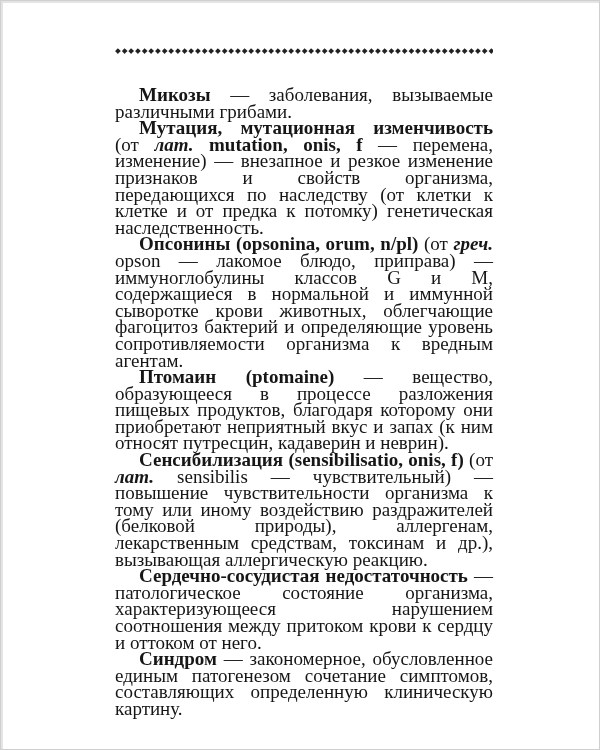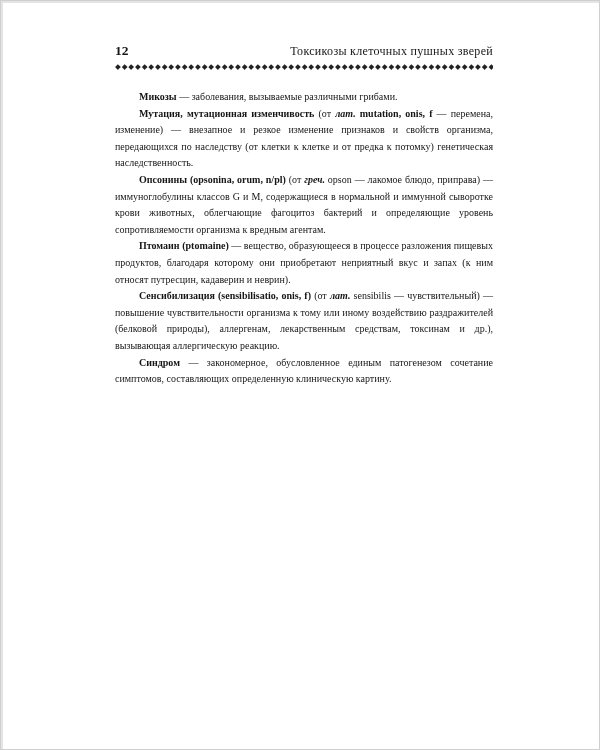--- a/index.html
+++ b/index.html
@@ -15,40 +15,37 @@
     display:flex;justify-content:space-between;align-items:baseline;
   }
   .page-number{font-weight:bold;font-size:13.5px;}
   .running-title{font-size:12px;letter-spacing:.3px;}
   .ornament{
     margin-top:3px;height:10px;line-height:10px;
     font-size:7.5px;letter-spacing:.9px;color:#222;
     overflow:hidden;white-space:nowrap;text-align:center;
   }
   .body-text{
-    margin-top:17px;font-size:10px;line-height:16.6px;
+    margin-top:31px;font-size:19px;line-height:16.6px;
     text-align:justify;
   }
   p.entry{margin:0;text-indent:24px;}
   .seg-b{font-weight:bold;}
   .seg-i{font-style:italic;font-weight:bold;}
   .seg-n{font-weight:normal;font-style:normal;}
 </style>
 </head>
 <body>
 
 <div class="page">
   <div class="content">
-    <div class="header-row">
-      <span class="page-number">12</span>
-      <span class="running-title">Токсикозы клеточных пушных зверей</span>
-    </div>
     <div class="ornament">◆◆◆◆◆◆◆◆◆◆◆◆◆◆◆◆◆◆◆◆◆◆◆◆◆◆◆◆◆◆◆◆◆◆◆◆◆◆◆◆◆◆◆◆◆◆◆◆◆◆◆◆◆◆◆◆◆◆◆◆◆◆◆◆◆◆◆◆◆◆◆◆◆◆◆◆◆◆◆◆</div>
     <div class="body-text">
         <p class="entry"><span class="seg-b">Микозы</span><span class="seg-n"> — заболевания, вызываемые различными грибами.</span></p>
         <p class="entry"><span class="seg-b">Мутация, мутационная изменчивость</span><span class="seg-n"> (от </span><span class="seg-i">лат.</span><span class="seg-b"> mutation, onis, f</span><span class="seg-n"> — перемена, изменение) — внезапное и резкое изменение признаков и свойств организма, передающихся по наследству (от клетки к клетке и от предка к потомку) генетическая наследственность.</span></p>
         <p class="entry"><span class="seg-b">Опсонины (opsonina, orum, n/pl)</span><span class="seg-n"> (от </span><span class="seg-i">греч.</span><span class="seg-n"> opson — лакомое блюдо, приправа) — иммуноглобулины классов G и М, содержащиеся в нормальной и иммунной сыворотке крови животных, облегчающие фагоцитоз бактерий и определяющие уровень сопротивляемости организма к вредным агентам.</span></p>
         <p class="entry"><span class="seg-b">Птомаин (ptomaine)</span><span class="seg-n"> — вещество, образующееся в процессе разложения пищевых продуктов, благодаря которому они приобретают неприятный вкус и запах (к ним относят путресцин, кадаверин и неврин).</span></p>
         <p class="entry"><span class="seg-b">Сенсибилизация (sensibilisatio, onis, f)</span><span class="seg-n"> (от </span><span class="seg-i">лат.</span><span class="seg-n"> sensibilis — чувствительный) — повышение чувствительности организма к тому или иному воздействию раздражителей (белковой природы), аллергенам, лекарственным средствам, токсинам и др.), вызывающая аллергическую реакцию.</span></p>
+        <p class="entry"><span class="seg-b">Сердечно-сосудистая недостаточность</span><span class="seg-n"> — патологическое состояние организма, характеризующееся нарушением соотношения между притоком крови к сердцу и оттоком от него.</span></p>
         <p class="entry"><span class="seg-b">Синдром</span><span class="seg-n"> — закономерное, обусловленное единым патогенезом сочетание симптомов, составляющих определенную клиническую картину.</span></p>
       </div>
   </div>
 </div>
 
 </body></html>

